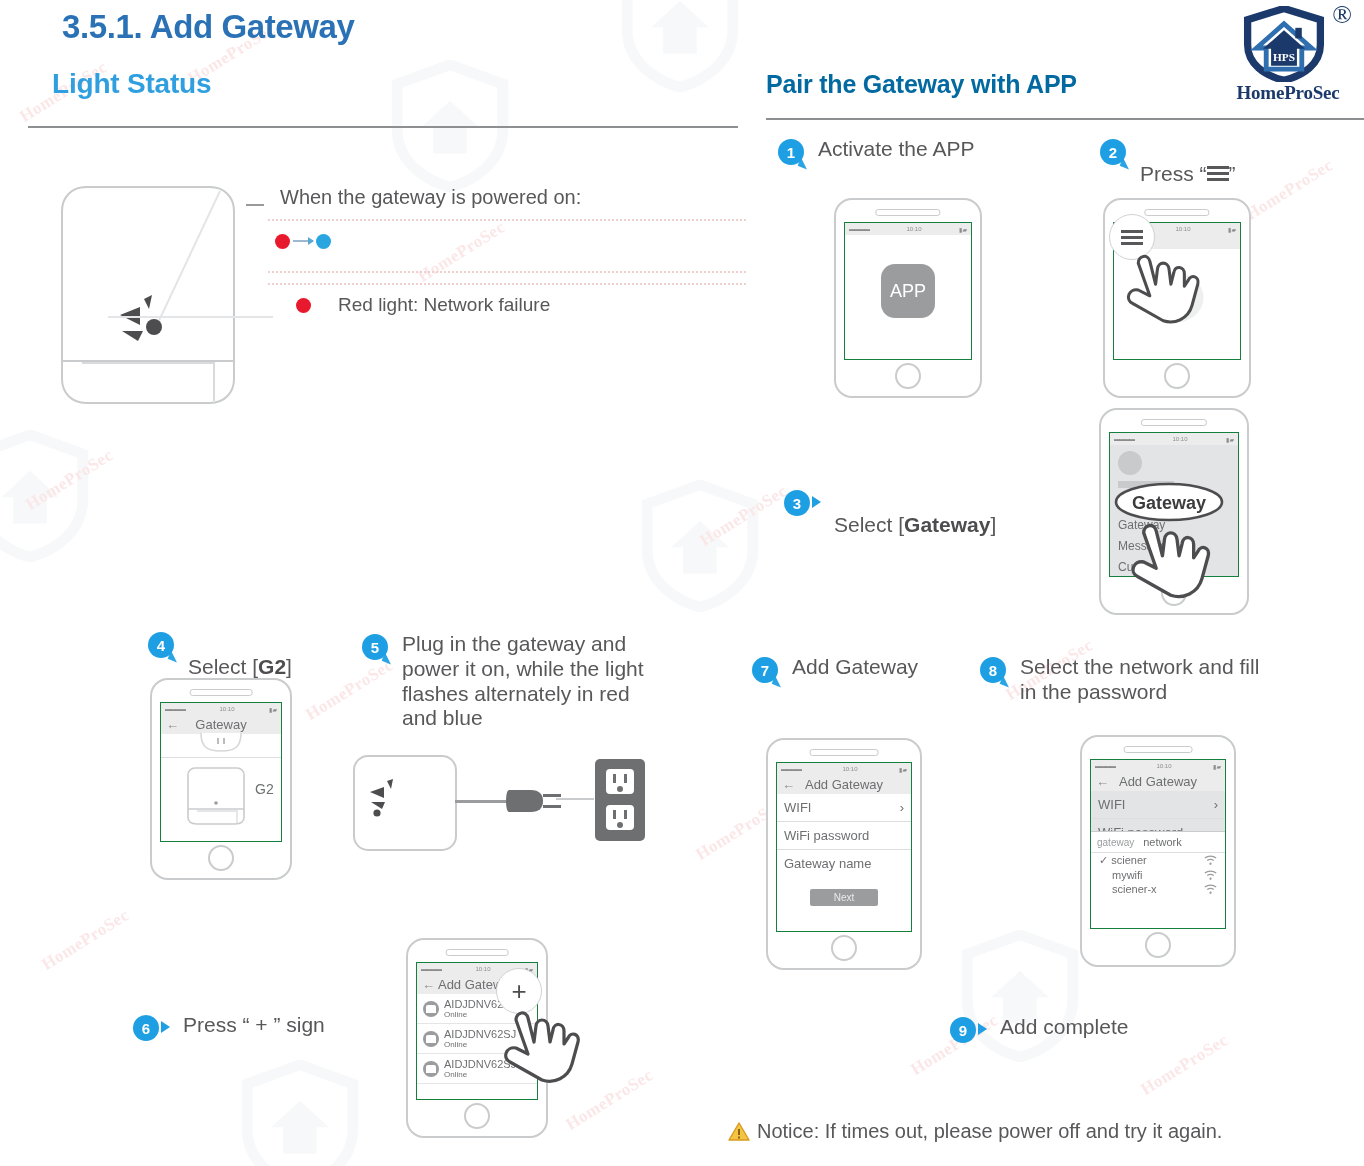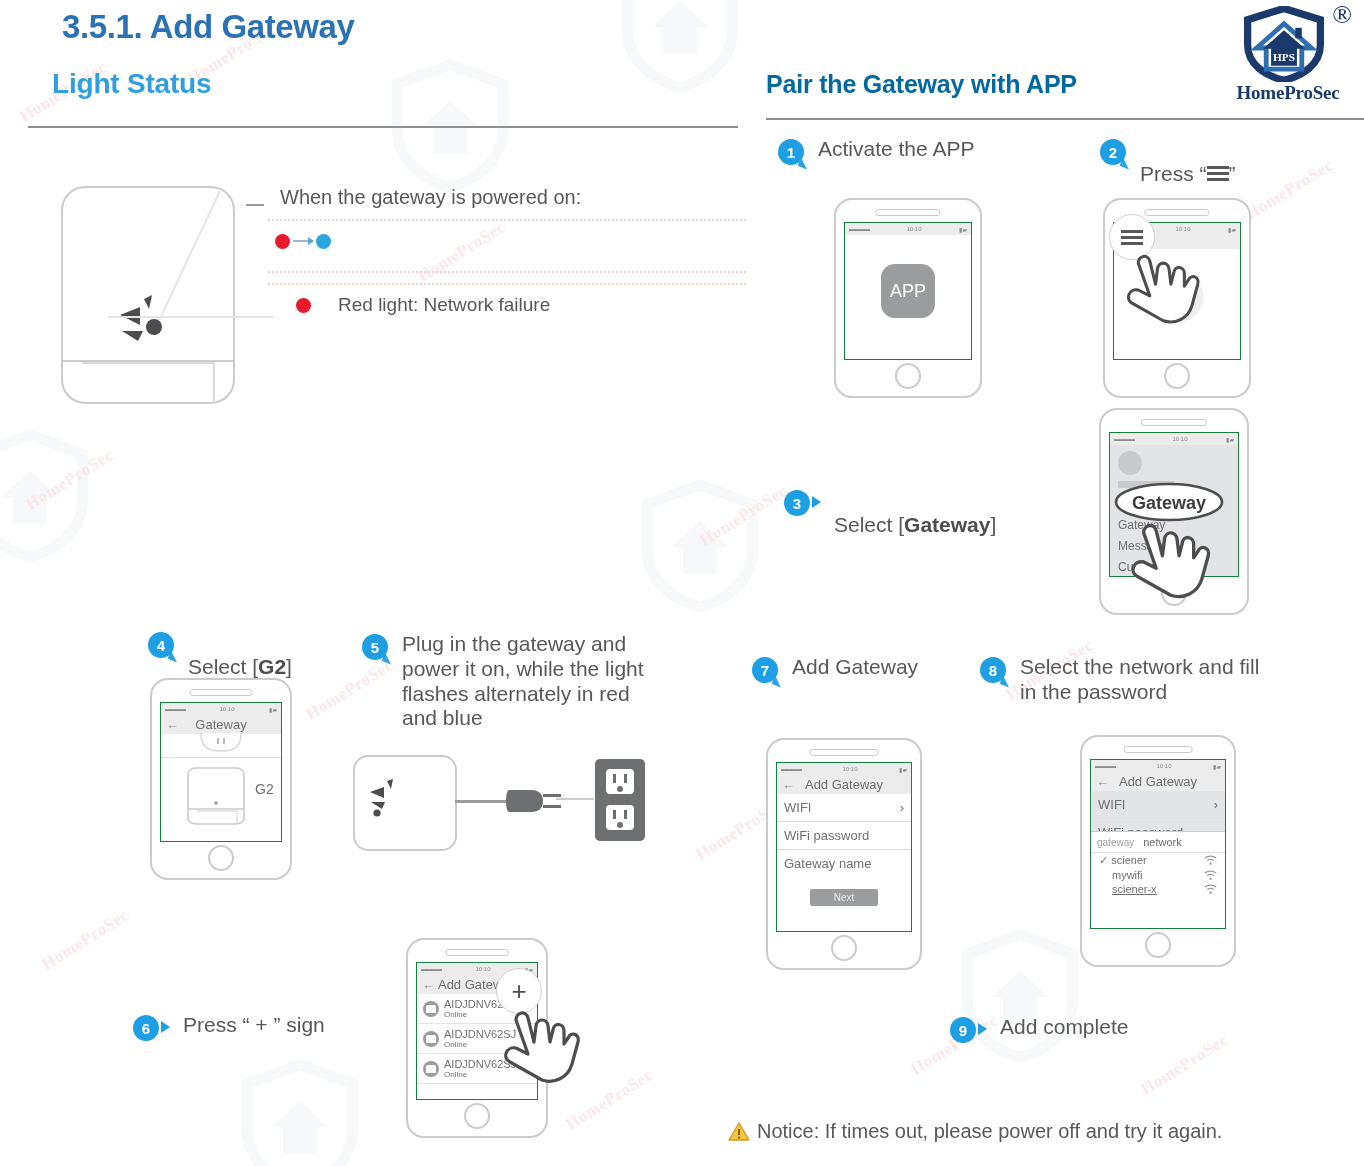--- a/index.html
+++ b/index.html
@@ -504,21 +504,21 @@
         </div>
         <div class="net">
           <span style="padding-left:13px;">mywifi</span>
           <svg width="13" height="11" viewBox="0 0 16 12">
             <path d="M1 3 A11 11 0 0 1 15 3" fill="none" stroke="#9b9c9e" stroke-width="1.5"></path>
             <path d="M4 6 A7 7 0 0 1 12 6" fill="none" stroke="#9b9c9e" stroke-width="1.5"></path>
             <circle cx="8" cy="10" r="1.4" fill="#9b9c9e"></circle>
           </svg>
         </div>
         <div class="net">
-          <span style="padding-left:13px;text-decoration:underline;">sciener-x</span>
+          <span style="padding-left:13px;">sciener-x</span>
           <svg width="13" height="11" viewBox="0 0 16 12">
             <path d="M1 3 A11 11 0 0 1 15 3" fill="none" stroke="#9b9c9e" stroke-width="1.5"></path>
             <path d="M4 6 A7 7 0 0 1 12 6" fill="none" stroke="#9b9c9e" stroke-width="1.5"></path>
             <circle cx="8" cy="10" r="1.4" fill="#9b9c9e"></circle>
           </svg>
         </div>
       </div>
     </div>
     <div class="home"></div>
   </div>

